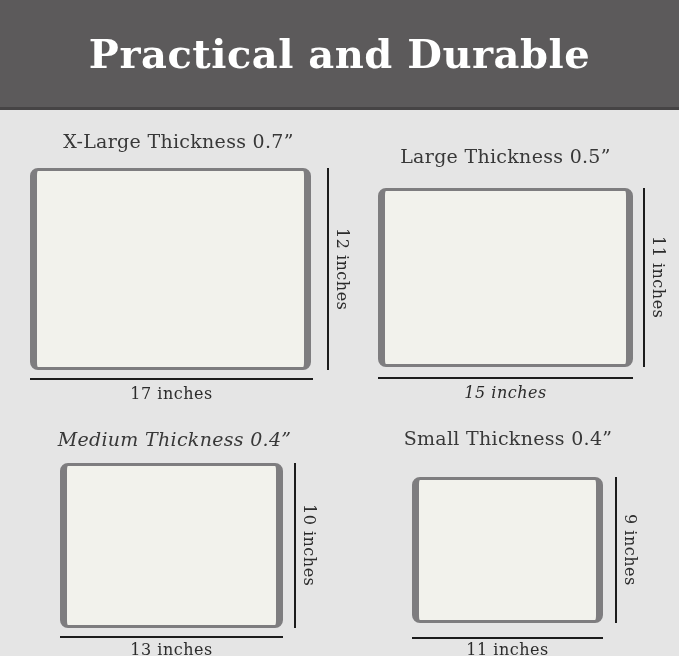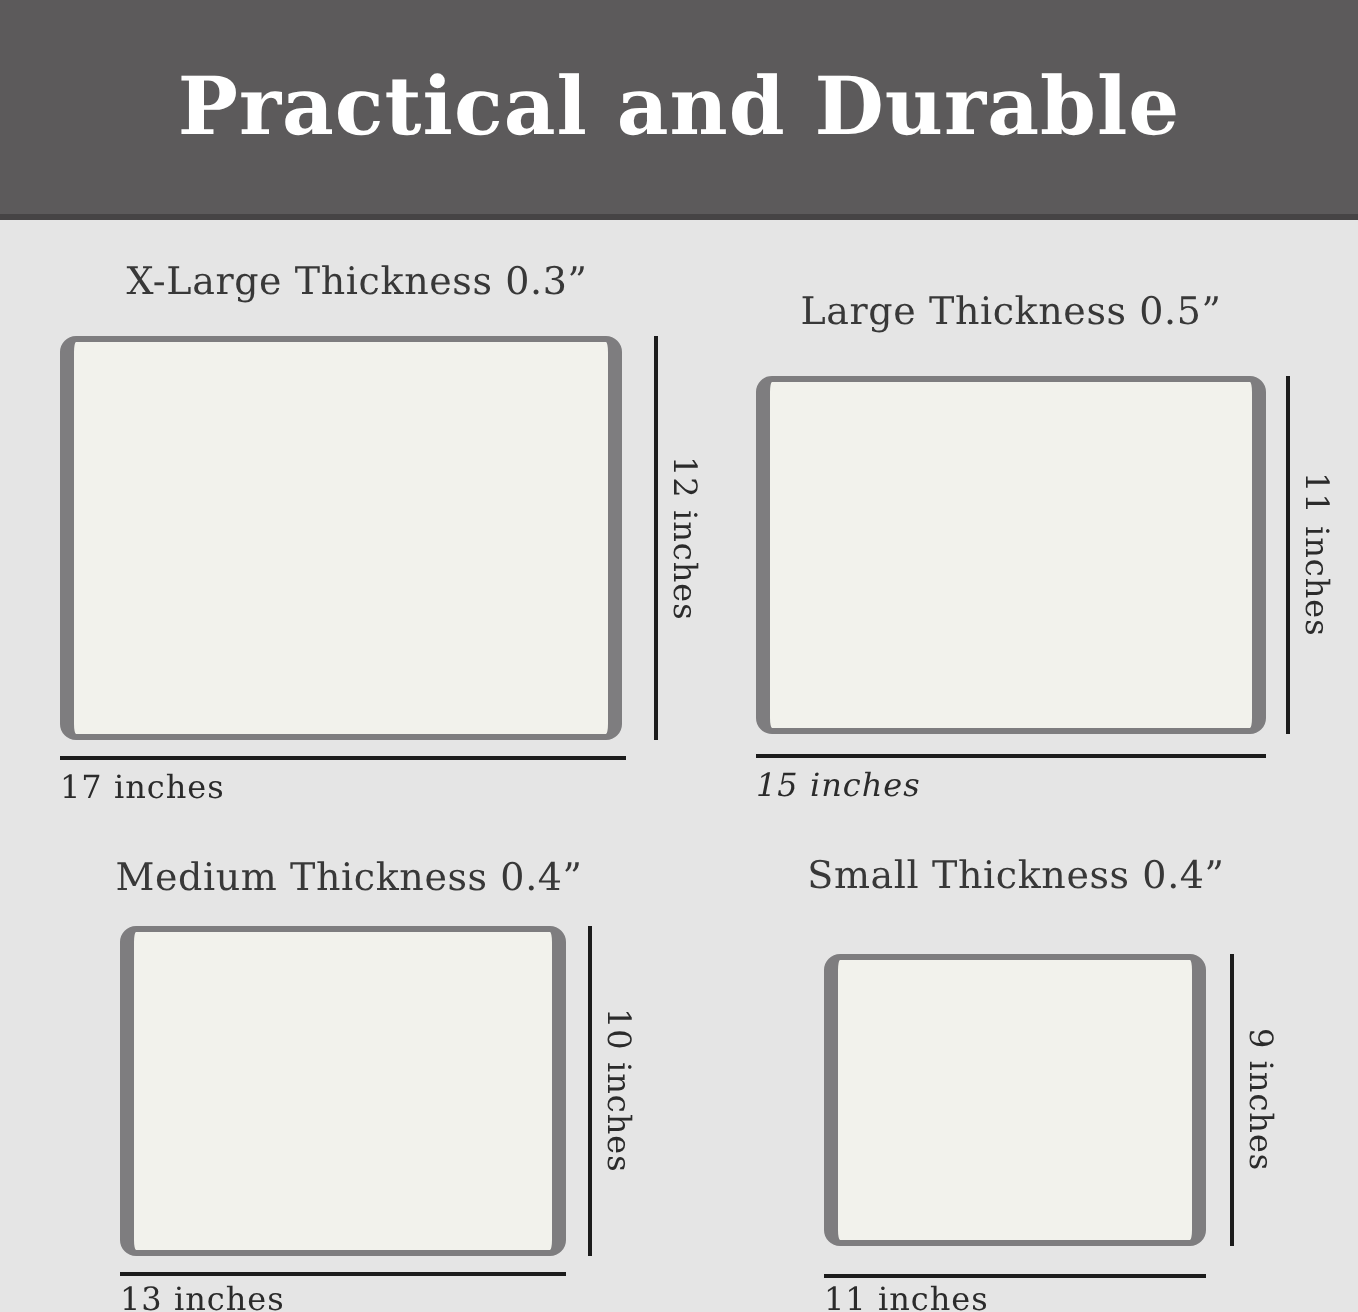--- a/index.html
+++ b/index.html
@@ -29,53 +29,53 @@
     border-radius:8px;
   }
   .vline{position:absolute;width:1.5px;background:var(--dimension-line,#1c1c1c);}
   .hline{position:absolute;height:1.5px;background:var(--dimension-line,#1c1c1c);}
   .vlabel{
     position:absolute;writing-mode:vertical-rl;text-orientation:mixed;
     text-align:center;font-size:16px;line-height:20px;width:20px;
     color:var(--label-text,#2b2b2b);letter-spacing:0.5px;white-space:nowrap;
   }
   .hlabel{
-    position:absolute;font-size:16px;
+    position:absolute;text-align:center;font-size:16px;
     color:var(--label-text,#2b2b2b);letter-spacing:0.5px;white-space:nowrap;
   }
 </style>
 </head>
 <body>
 
 <div class="stage">
 
   <header class="header">
     <h1>Practical and Durable</h1>
   </header>
 
   <section>
-    <h2 class="ptitle" style="left:30px;top:130px;width:297px;">X-Large Thickness 0.3”</h2>
+    <h2 class="ptitle" style="left:30px;top:130px;width:297px;">X-Large Thickness 0.7”</h2>
     <div class="board" style="left:30px;top:168px;width:281px;height:202px;"></div>
     <div class="vline" style="left:327px;top:168px;height:202px;"></div>
     <div class="vlabel" style="left:332px;top:168px;height:202px;">12 inches</div>
     <div class="hline" style="left:30px;top:378px;width:283px;"></div>
     <div class="hlabel" style="left:30px;top:384px;width:283px;">17 inches</div>
   </section>
 
   <section>
     <h2 class="ptitle" style="left:378px;top:145px;width:255px;">Large Thickness 0.5”</h2>
     <div class="board" style="left:378px;top:188px;width:255px;height:179px;"></div>
     <div class="vline" style="left:643px;top:188px;height:179px;"></div>
     <div class="vlabel" style="left:648px;top:188px;height:179px;">11 inches</div>
     <div class="hline" style="left:378px;top:377px;width:255px;"></div>
     <div class="hlabel" style="left:378px;top:383px;width:255px;font-style:italic;">15 inches</div>
   </section>
 
   <section>
-    <h2 class="ptitle" style="left:52px;top:428px;width:245px;">Medium Thickness 0.4”</h2>
+    <h2 class="ptitle" style="left:52px;top:428px;width:245px;font-style:italic;">Medium Thickness 0.4”</h2>
     <div class="board" style="left:60px;top:463px;width:223px;height:165px;"></div>
     <div class="vline" style="left:294px;top:463px;height:165px;"></div>
     <div class="vlabel" style="left:299px;top:463px;height:165px;">10 inches</div>
     <div class="hline" style="left:60px;top:636px;width:223px;"></div>
     <div class="hlabel" style="left:60px;top:640px;width:223px;">13 inches</div>
   </section>
 
   <section>
     <h2 class="ptitle" style="left:400px;top:427px;width:216px;">Small Thickness 0.4”</h2>
     <div class="board" style="left:412px;top:477px;width:191px;height:146px;"></div>

